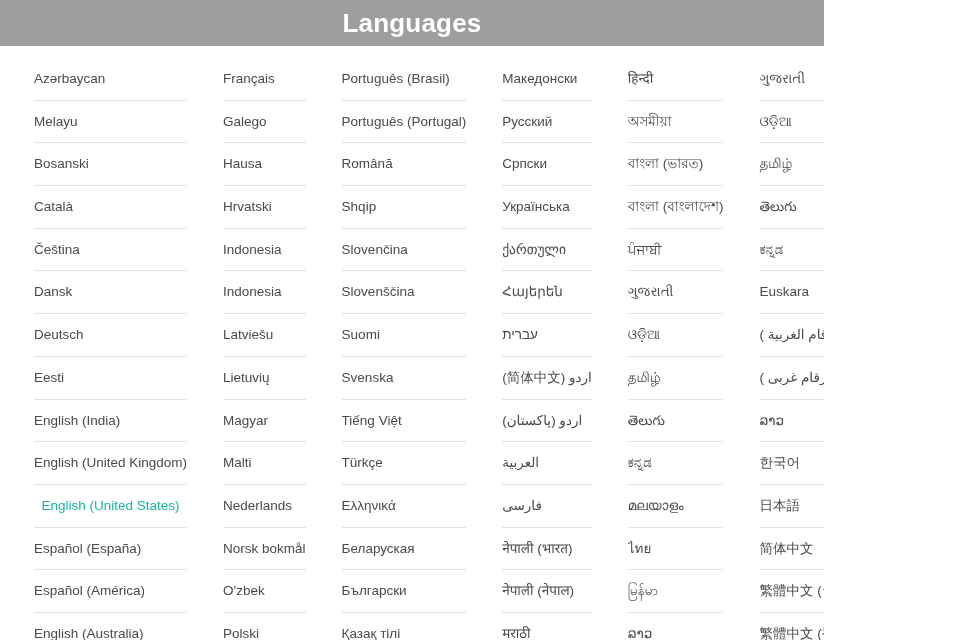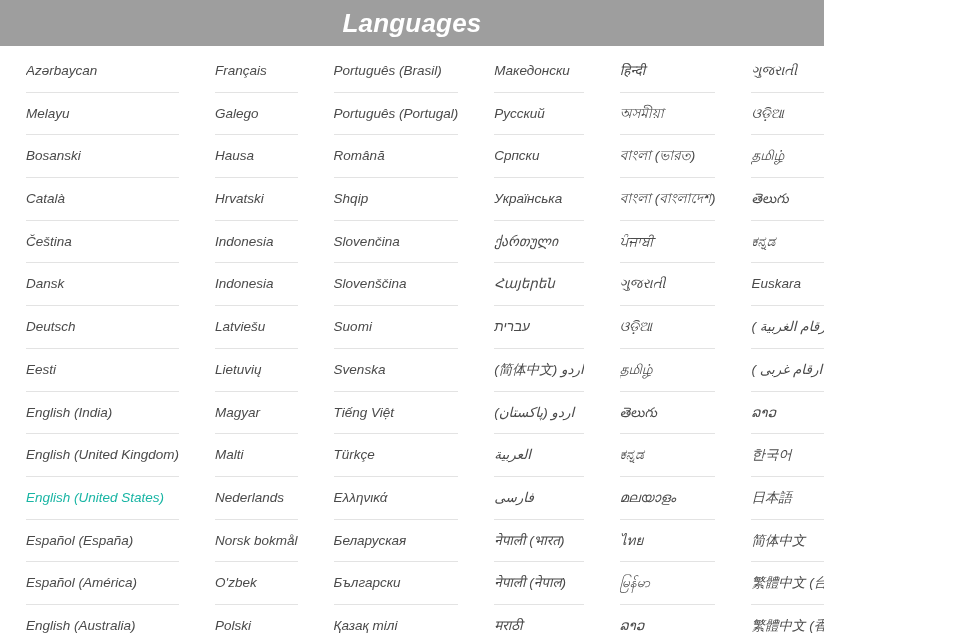--- a/index.html
+++ b/index.html
@@ -13,21 +13,20 @@
     font-family: "Liberation Sans", sans-serif;
     overflow: hidden;
   }
   .page {
     width: 824px;
     height: 640px;
     position: relative;
     background: #ffffff;
     display: flex;
     flex-direction: column;
-    font-style: italic;
   }
   .header {
     height: 46px;
     background: #9e9e9e;
     color: #ffffff;
     display: flex;
     align-items: center;
     justify-content: center;
     flex: 0 0 auto;
   }
@@ -35,21 +34,21 @@
     font-size: 26px;
     font-weight: bold;
     letter-spacing: 0.2px;
     color: #ffffff;
   }
   .columns {
     flex: 1 1 auto;
     display: flex;
     flex-direction: row;
     align-items: stretch;
-    padding: 4px;
+    padding: 12px;
     overflow: hidden;
   }
   .column {
     flex: 1 1 0;
     display: flex;
     flex-direction: column;
     padding: 0 0 0 0;
     box-sizing: border-box;
   }
   .col-inner {
@@ -66,20 +65,21 @@
     line-height: 42.7px;
     border-bottom: 1px solid #e3e3e3;
     white-space: nowrap;
     overflow: hidden;
     text-overflow: clip;
     cursor: pointer;
     box-sizing: border-box;
   }
   .lang-item.selected {
     color: #19b5a4;
+    text-align: center;
   }
   .lang-item.rtl {
     direction: rtl;
     text-align: left;
   }
 </style>
 </head>
 <body>
 
 <div class="page">

